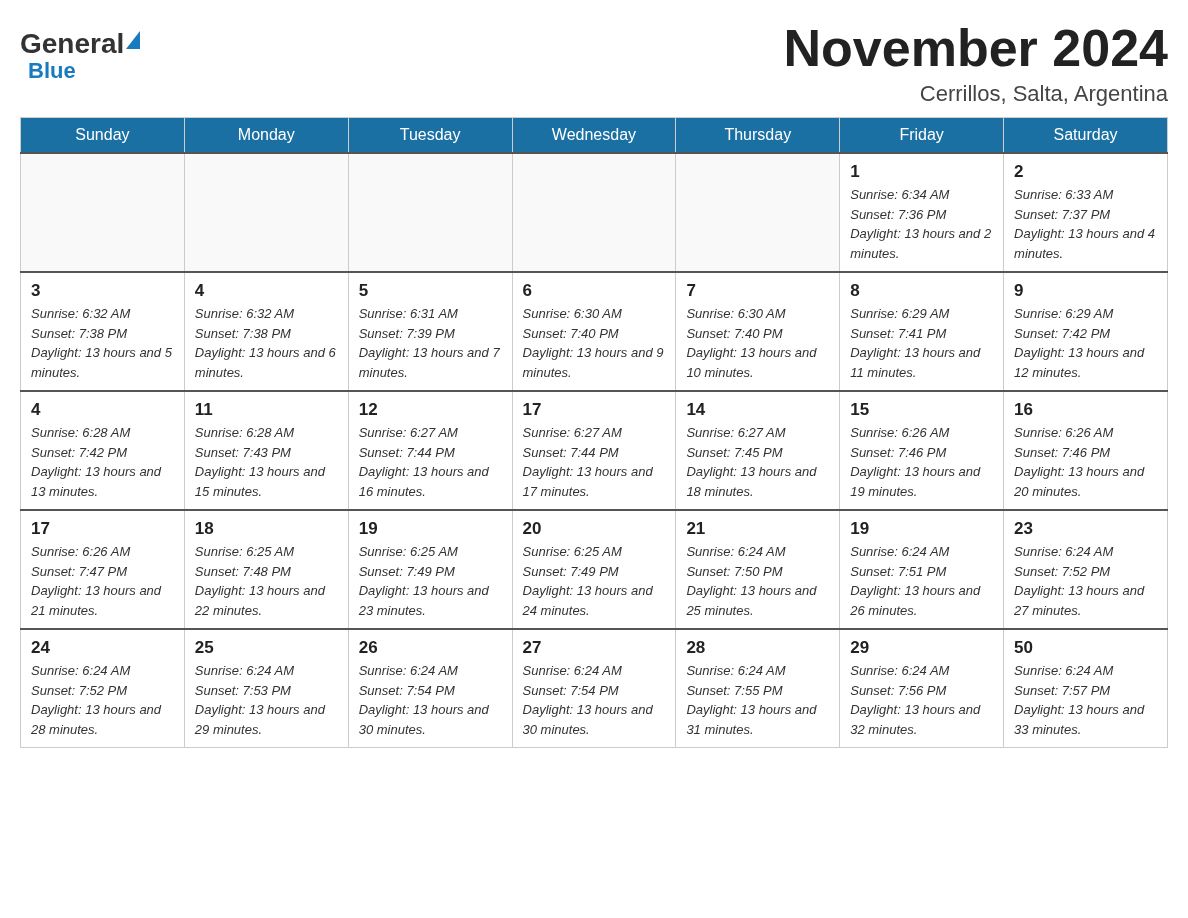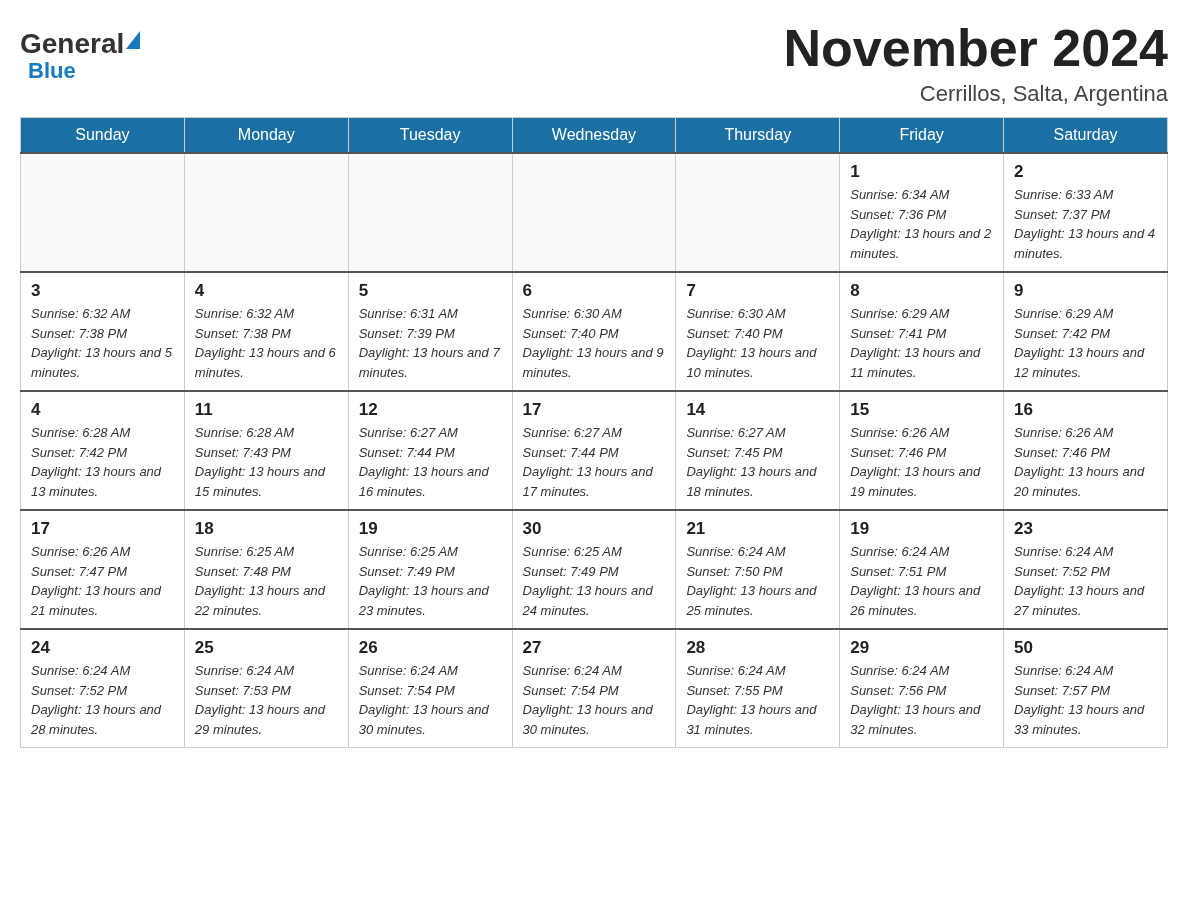--- a/index.html
+++ b/index.html
@@ -220,21 +220,21 @@
         </td>
         <td>
           <div class="day-number">18</div>
           <div class="day-info">Sunrise: 6:25 AM<br>Sunset: 7:48 PM<br>Daylight: 13 hours and 22 minutes.</div>
         </td>
         <td>
           <div class="day-number">19</div>
           <div class="day-info">Sunrise: 6:25 AM<br>Sunset: 7:49 PM<br>Daylight: 13 hours and 23 minutes.</div>
         </td>
         <td>
-          <div class="day-number">30</div>
+          <div class="day-number">20</div>
           <div class="day-info">Sunrise: 6:25 AM<br>Sunset: 7:49 PM<br>Daylight: 13 hours and 24 minutes.</div>
         </td>
         <td>
           <div class="day-number">21</div>
           <div class="day-info">Sunrise: 6:24 AM<br>Sunset: 7:50 PM<br>Daylight: 13 hours and 25 minutes.</div>
         </td>
         <td>
           <div class="day-number">19</div>
           <div class="day-info">Sunrise: 6:24 AM<br>Sunset: 7:51 PM<br>Daylight: 13 hours and 26 minutes.</div>
         </td>

